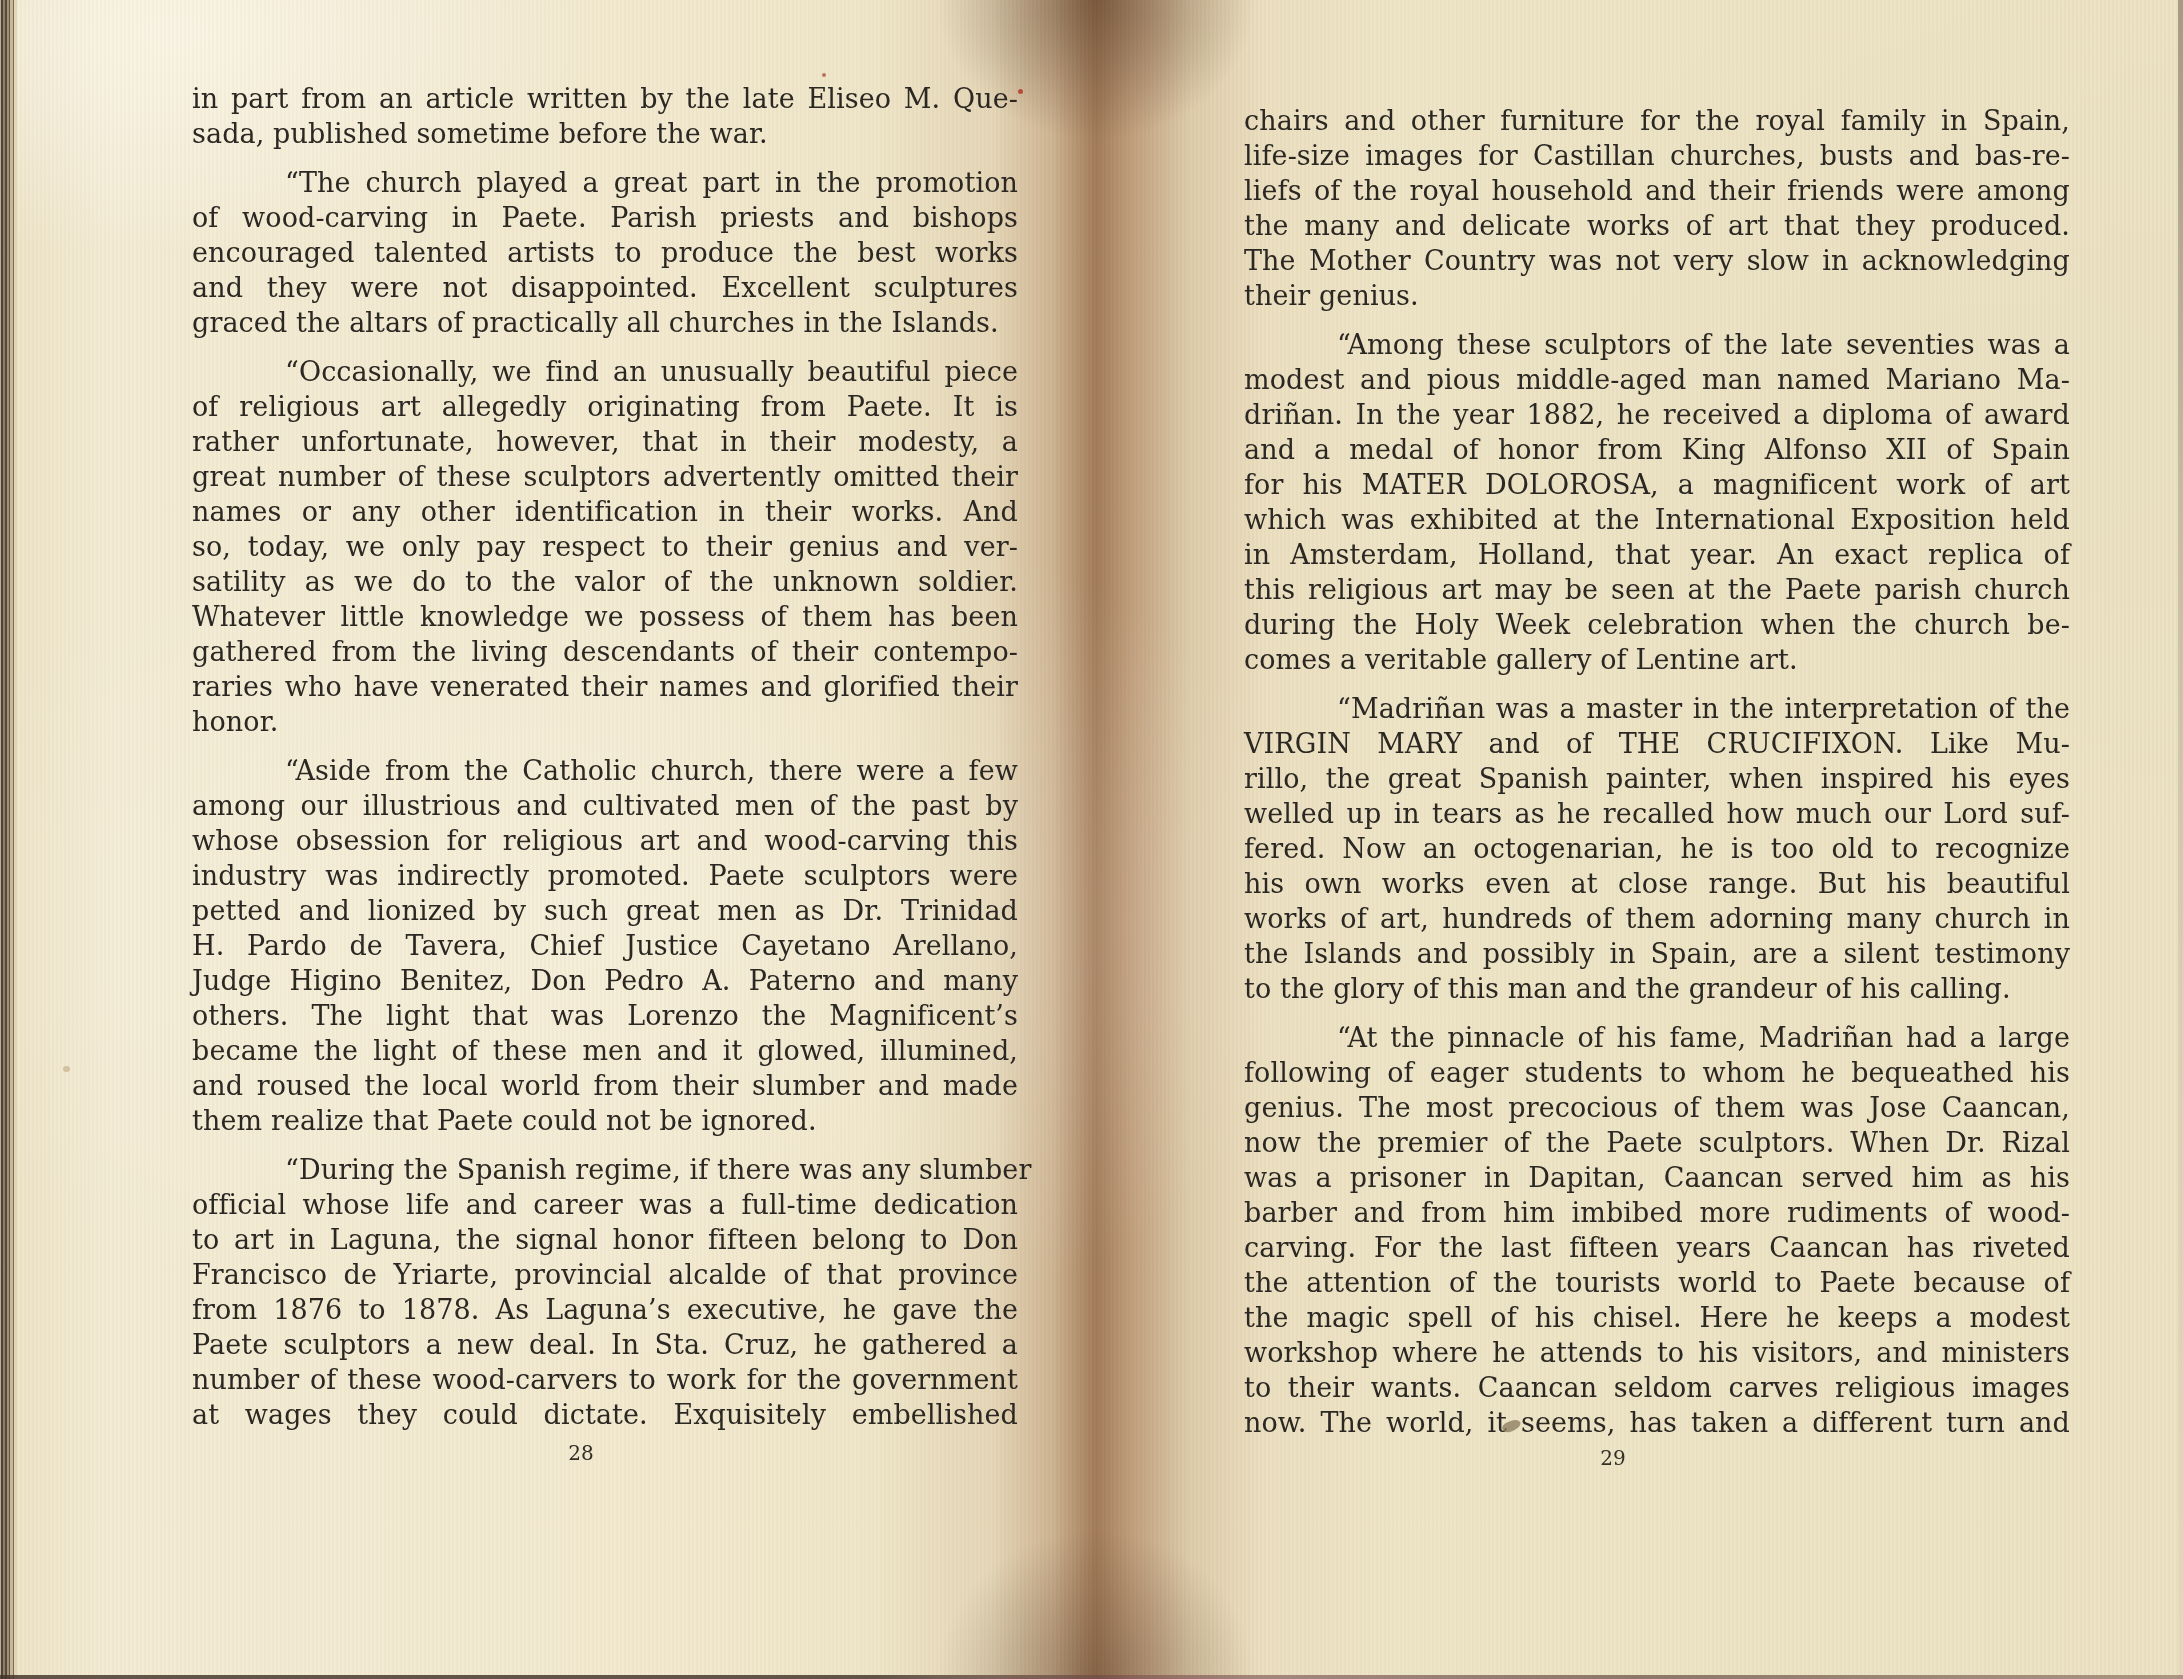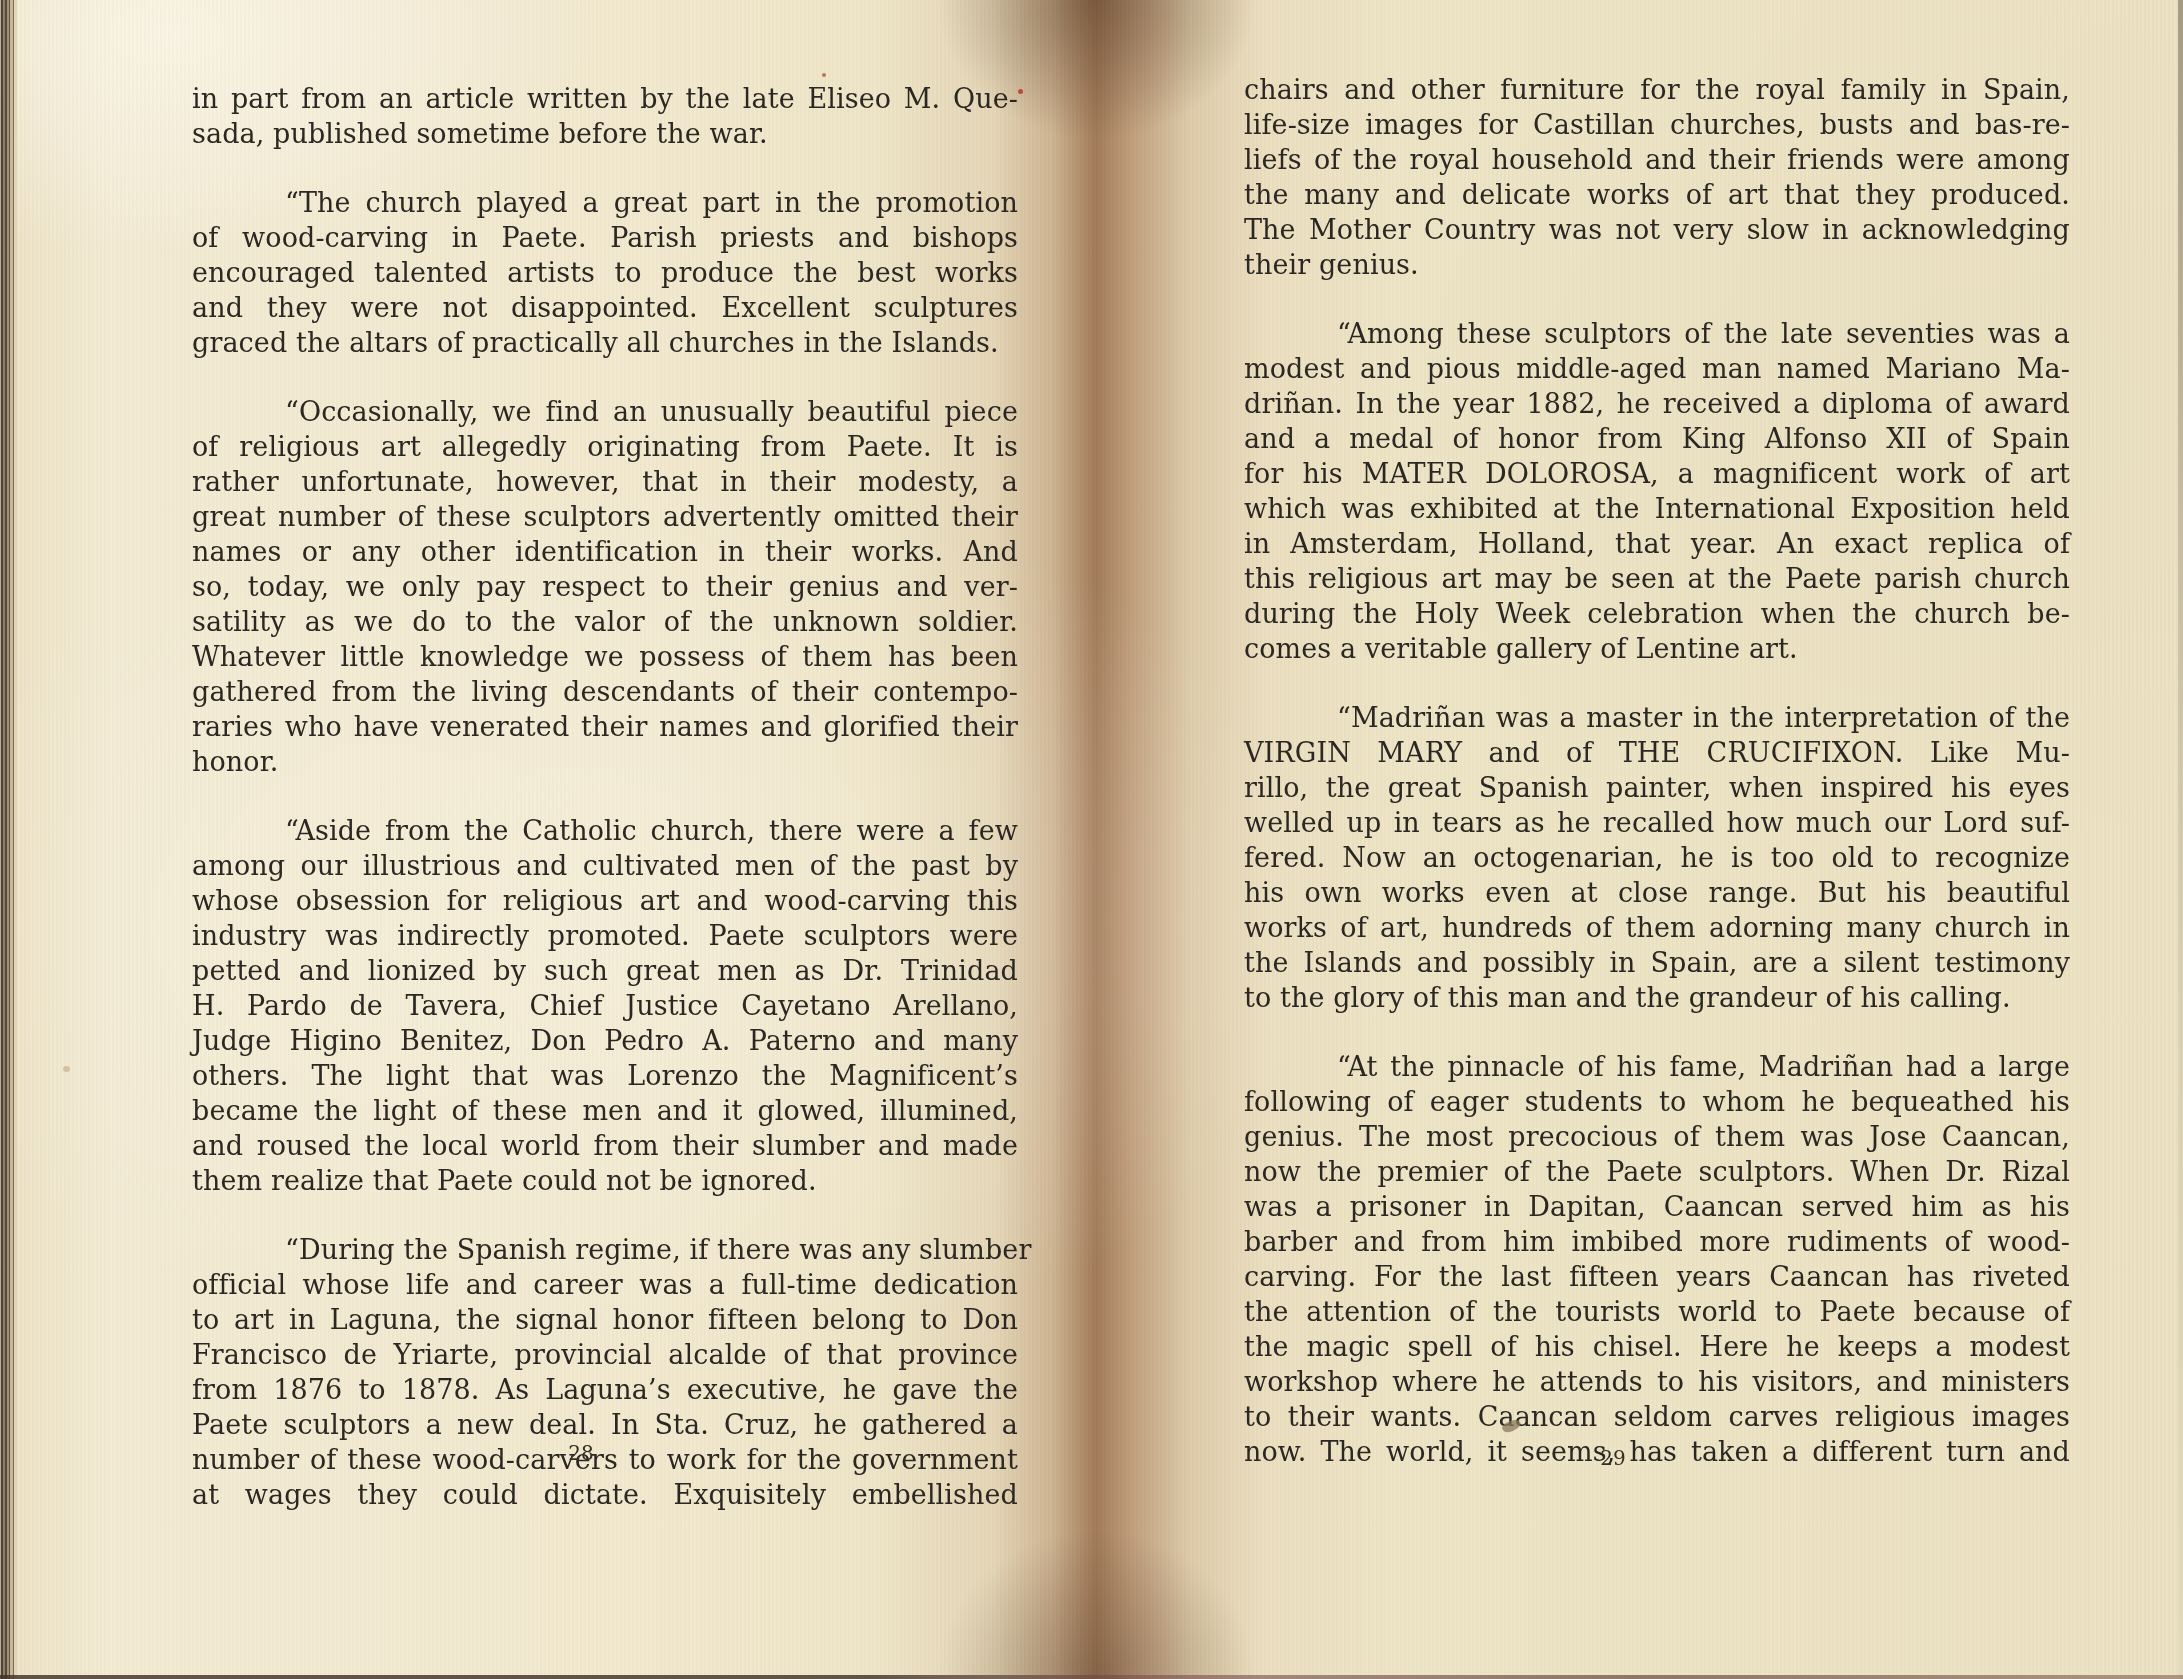--- a/index.html
+++ b/index.html
@@ -47,22 +47,22 @@
       rgba(96,84,68,0.50) 0, rgba(96,84,68,0.25) 30%, rgba(96,84,68,0.12) 60%, rgba(96,84,68,0.05) 100%);
   }
   .textcol {
     position: absolute;
     width: 826px;
     font-size: 27px;
     line-height: 35px;
     letter-spacing: 0.1px;
   }
   .page-left  .textcol { left: 192px;  top: 81px; }
-  .page-right .textcol { left: 1244px; top: 72px; }
-  .para + .para { margin-top: 34px; }
+  .page-right .textcol { left: 1244px; top: 103px; }
+  .para + .para { margin-top: 14px; }
   .line {
     white-space: nowrap;
     text-align: justify;
     text-align-last: justify;
   }
   .line.lastline { text-align-last: left; }
   .para.indent .line:first-child { text-indent: 93px; }
   .pagenum {
     position: absolute;
     width: 826px;

